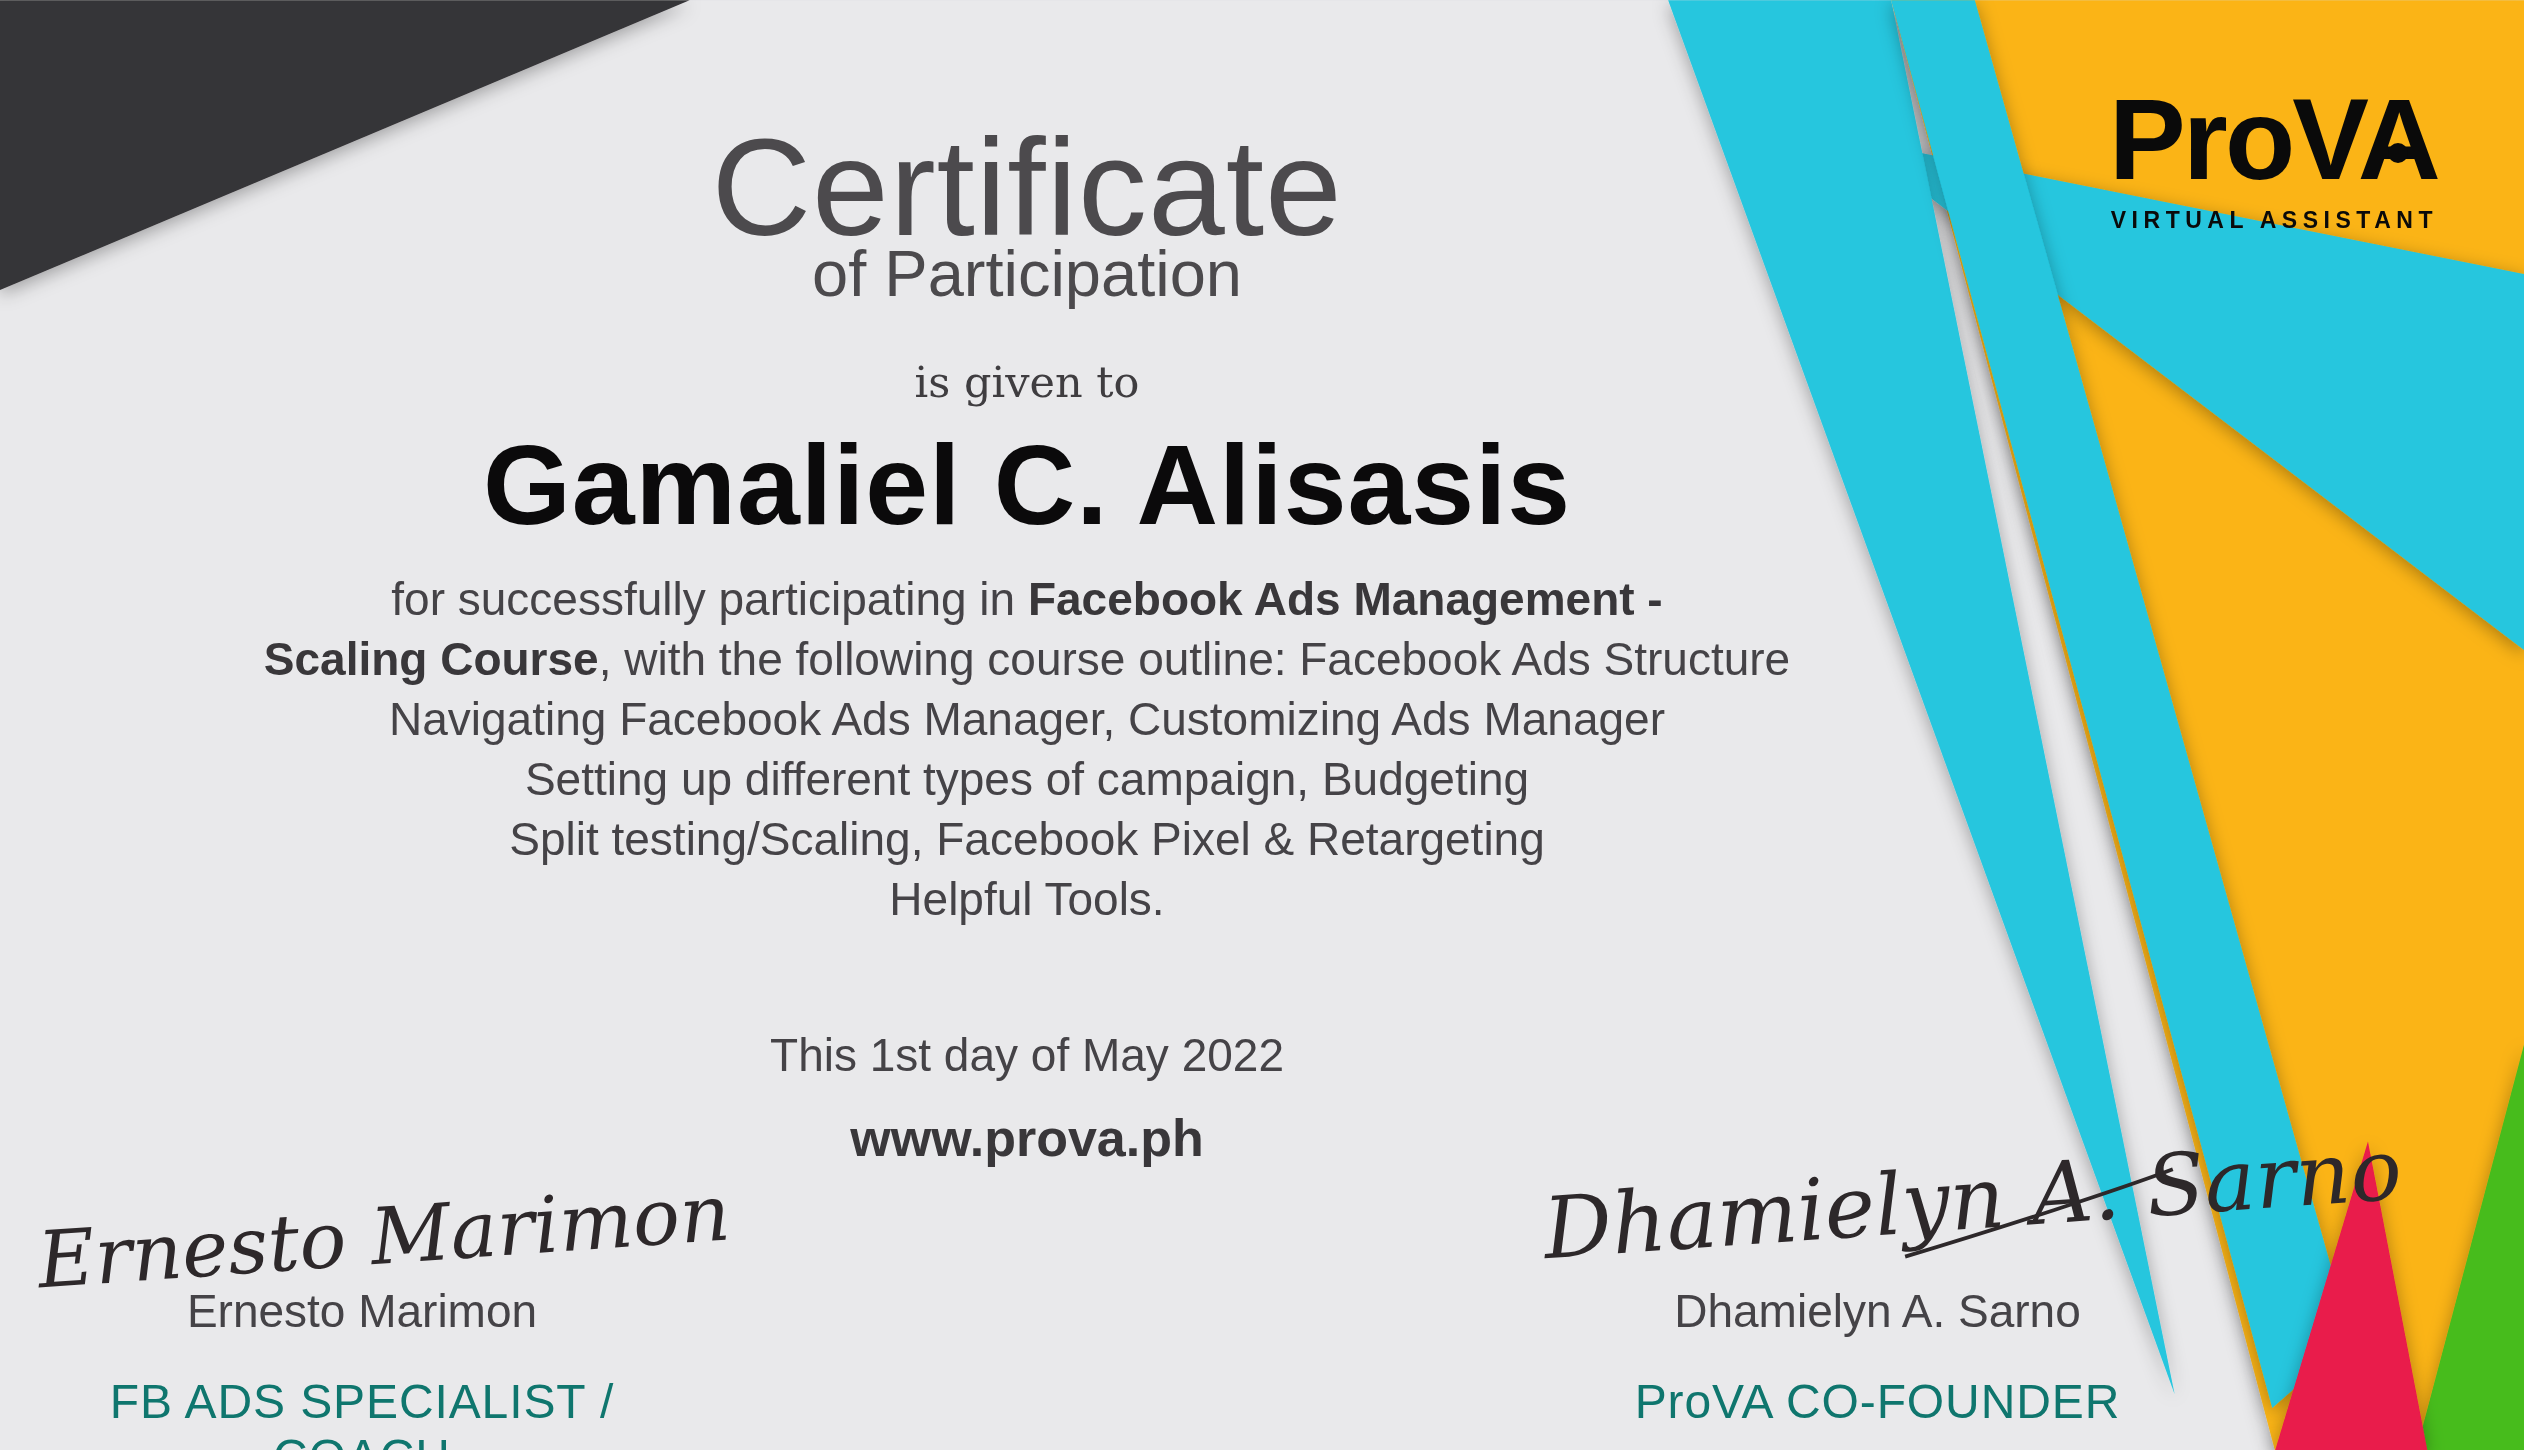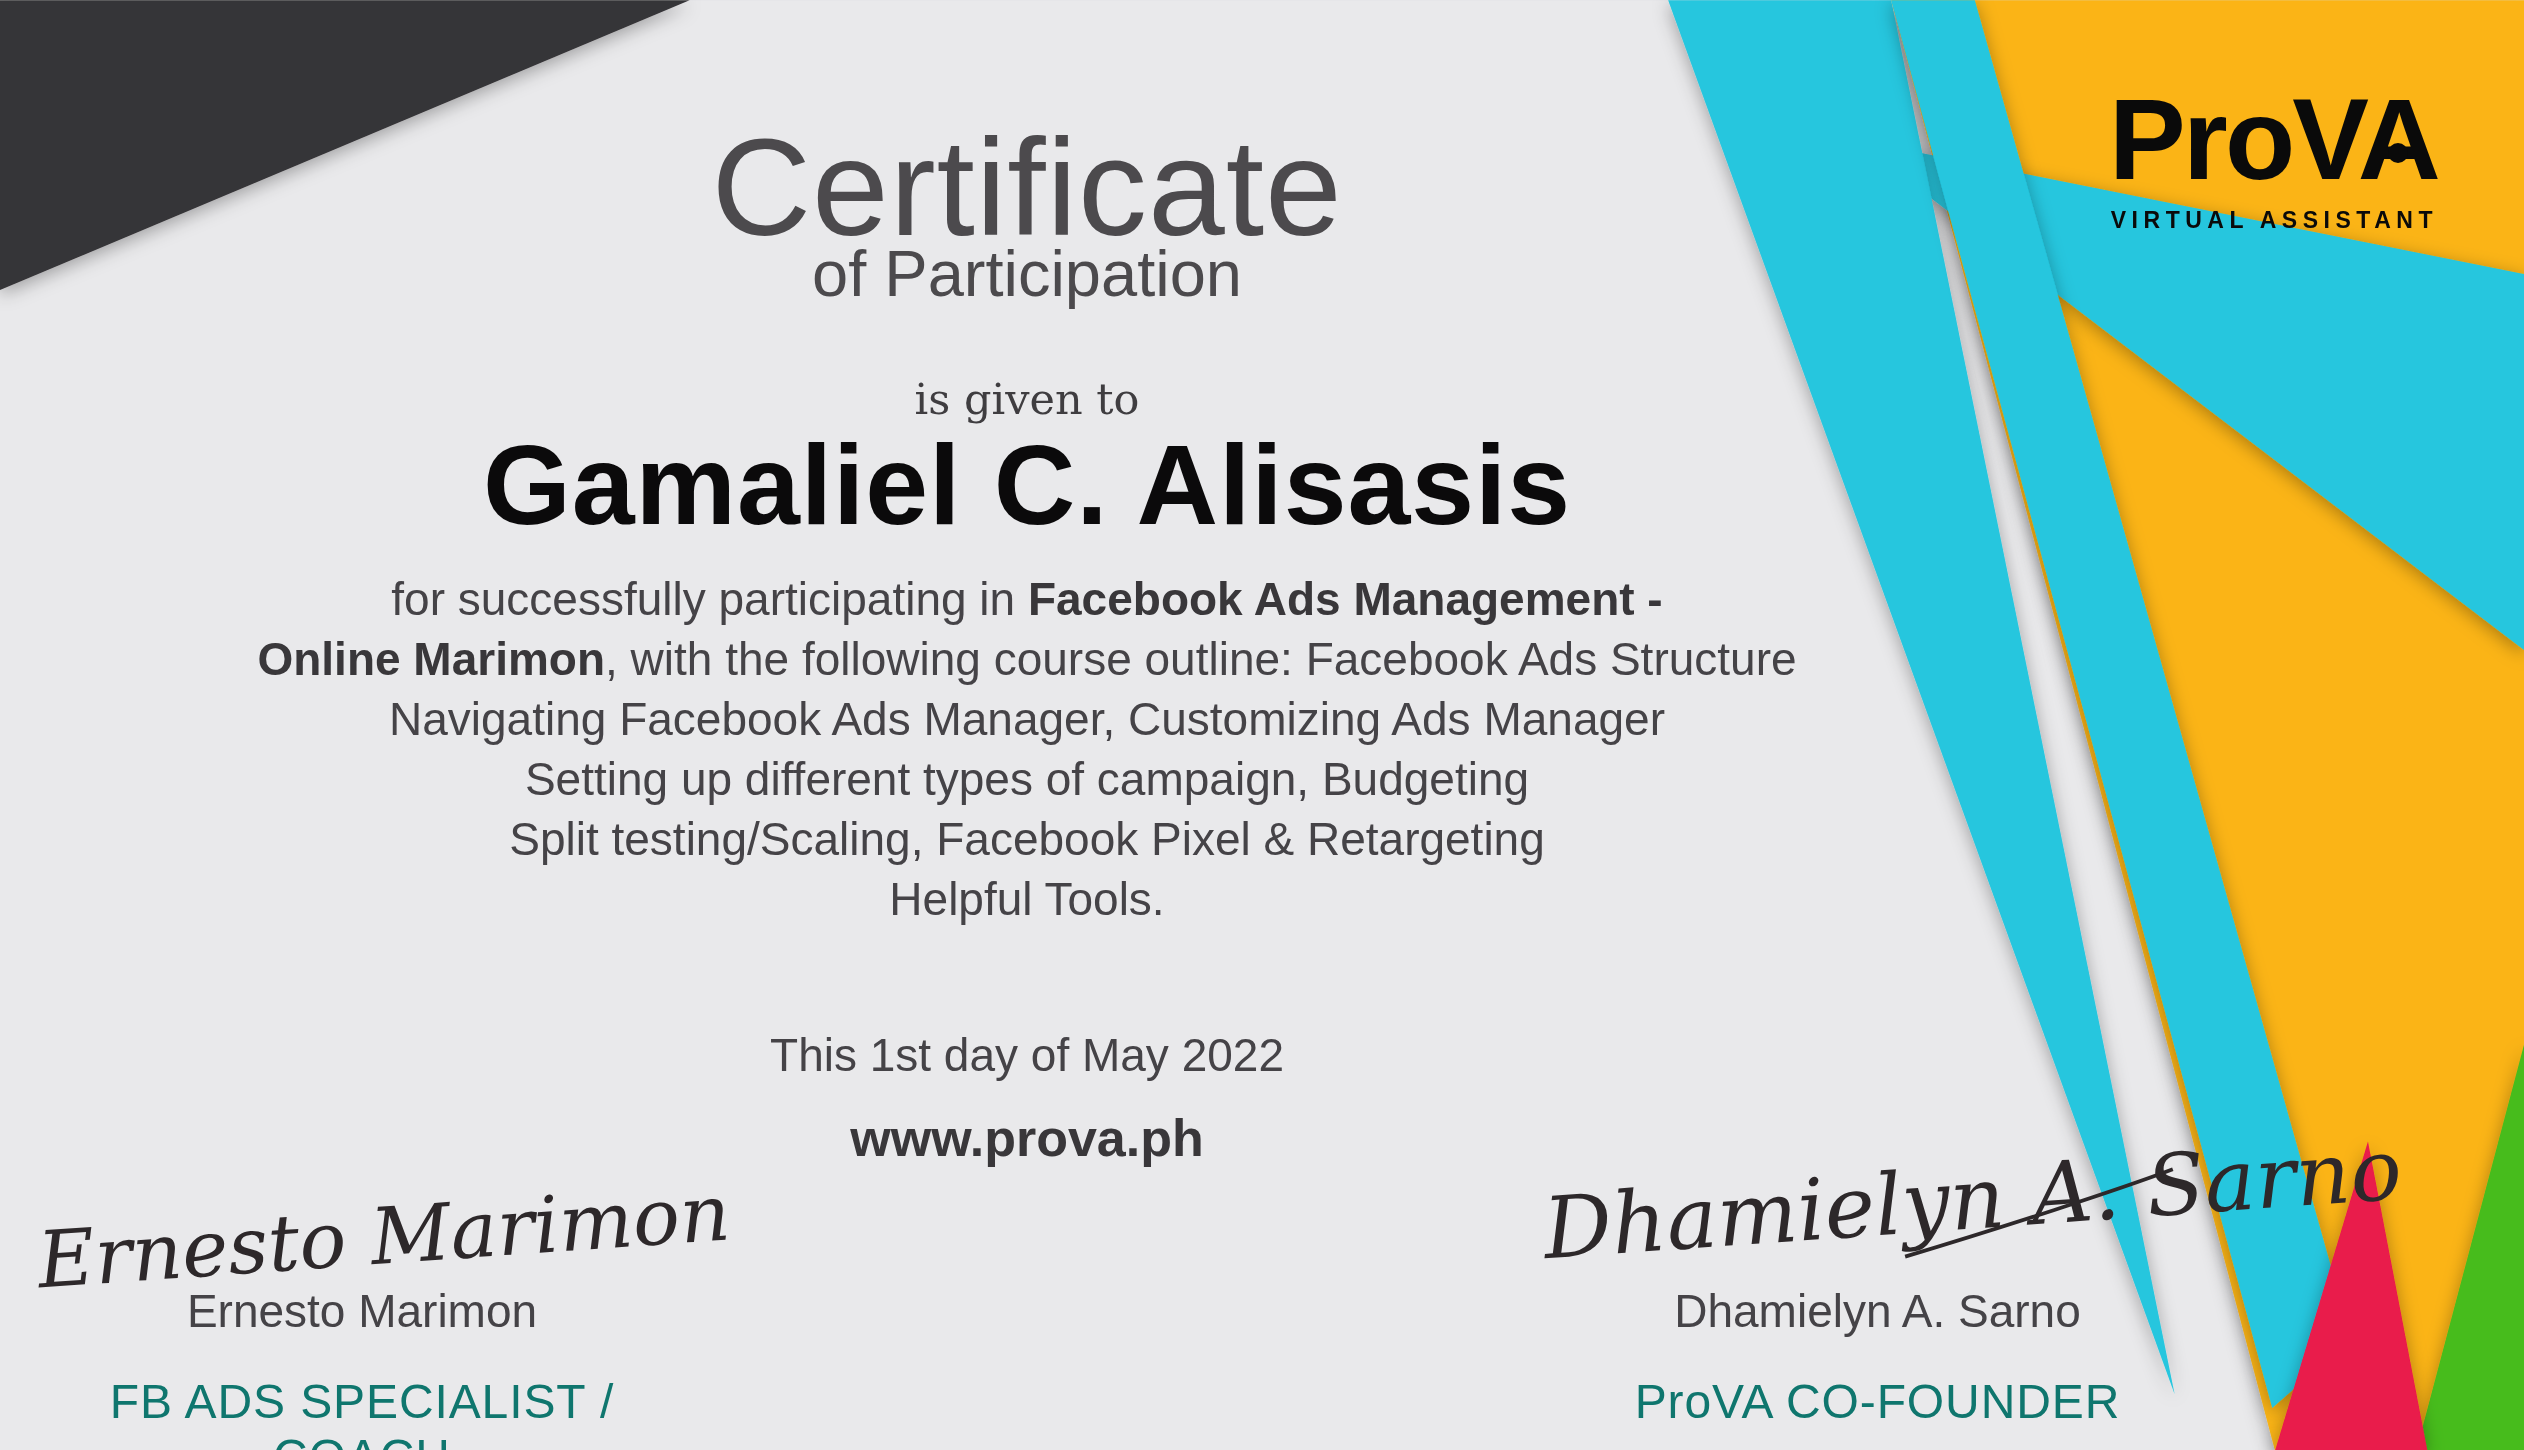--- a/index.html
+++ b/index.html
@@ -3,21 +3,21 @@
 <meta charset="utf-8">
 <style>
   html,body{margin:0;padding:0;background:#d8d8da;}
   #stage{position:relative;width:2525px;height:1451px;overflow:hidden;
          font-family:"Liberation Sans",sans-serif;color:#454347;padding-left:44px;}
   #decor{position:absolute;inset:0;}
   .txt{position:absolute;text-align:center;}
   .col{left:0;width:2054px;}
   .title{top:108px;font-size:138px;font-weight:400;color:#4c4a4d;letter-spacing:0.9px;}
   .subtitle{top:236px;font-size:65px;color:#4c4a4d;}
-  .given{top:374px;font-size:43px;font-family:"DejaVu Serif","Liberation Serif",serif;color:#3f3d40;}
+  .given{top:357px;font-size:43px;font-family:"DejaVu Serif","Liberation Serif",serif;color:#3f3d40;}
   .name{top:420px;font-size:113px;font-weight:bold;color:#0b0a0b;letter-spacing:0.9px;}
   .para{top:569px;font-size:46px;line-height:60px;color:#454347;}
   .para .b{font-weight:bold;color:#39373a;}
   .date{top:1028px;font-size:46px;}
   .site{top:1108px;font-size:52px;font-weight:bold;color:#39373a;}
   .sigblock{position:absolute;text-align:center;}
   .sig-script{font-family:"DejaVu Serif","Liberation Serif",serif;font-style:italic;
               color:#2d282a;transform:rotate(-4deg);white-space:nowrap;}
   .sig-name{font-size:46px;color:#454347;}
   .sig-title{font-size:48px;color:#0f766e;letter-spacing:0.9px;margin-top:28px;}
@@ -56,21 +56,21 @@
 
     <path d="M2050,1352 C2150,1322 2280,1280 2338,1258" fill="none" stroke-width="4" stroke="#2d282a"></path>
   </svg>
 
   <div class="txt col title">Certificate</div>
   <div class="txt col subtitle">of Participation</div>
   <div class="txt col given">is given to</div>
   <div class="txt col name">Gamaliel C. Alisasis</div>
   <div class="txt col para">
       <div><span>for successfully participating in </span><span class="b">Facebook Ads Management -</span></div>
-      <div><span class="b">Online Marimon</span><span>, with the following course outline: Facebook Ads Structure</span></div>
+      <div><span class="b">Scaling Course</span><span>, with the following course outline: Facebook Ads Structure</span></div>
       <div><span>Navigating Facebook Ads Manager, Customizing Ads Manager</span></div>
       <div><span>Setting up different types of campaign, Budgeting</span></div>
       <div><span>Split testing/Scaling,  Facebook Pixel &amp; Retargeting</span></div>
       <div><span>Helpful Tools.</span></div>
     </div>
   <div class="txt col date">This 1st day of May 2022</div>
   <div class="txt col site">www.prova.ph</div>
 
   <div id="logo">
     <div class="wordmark">ProVA</div>

